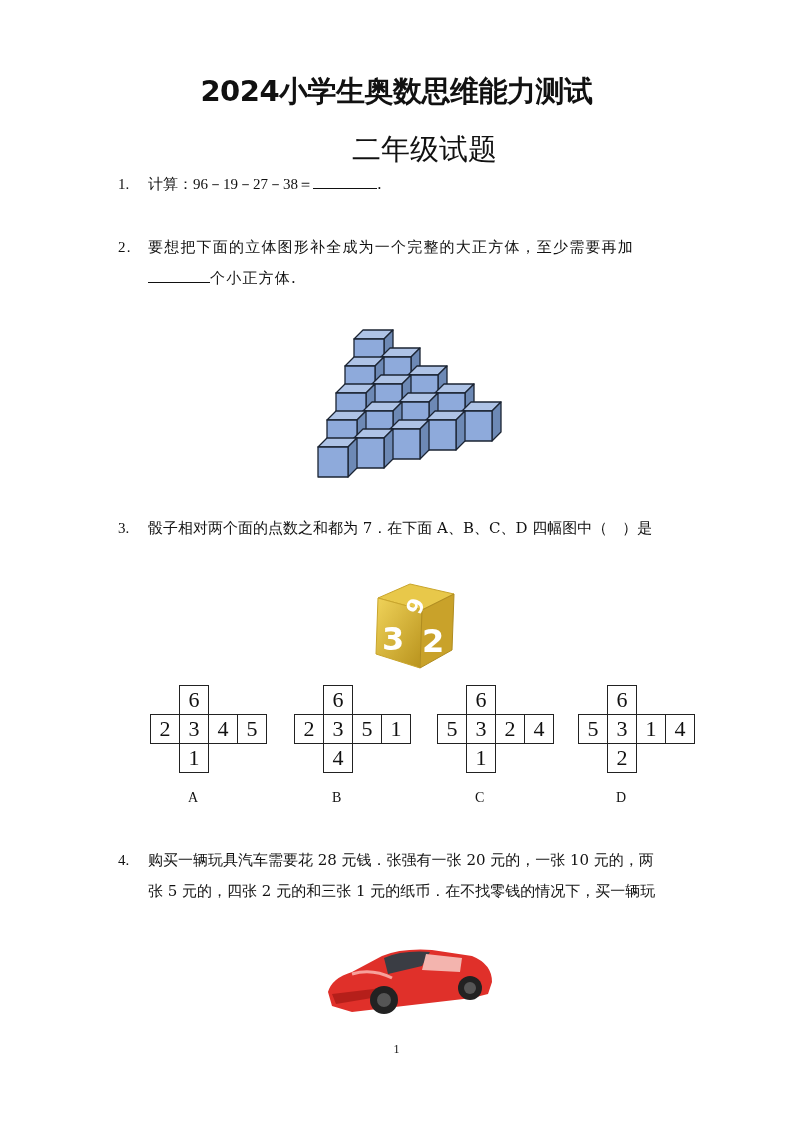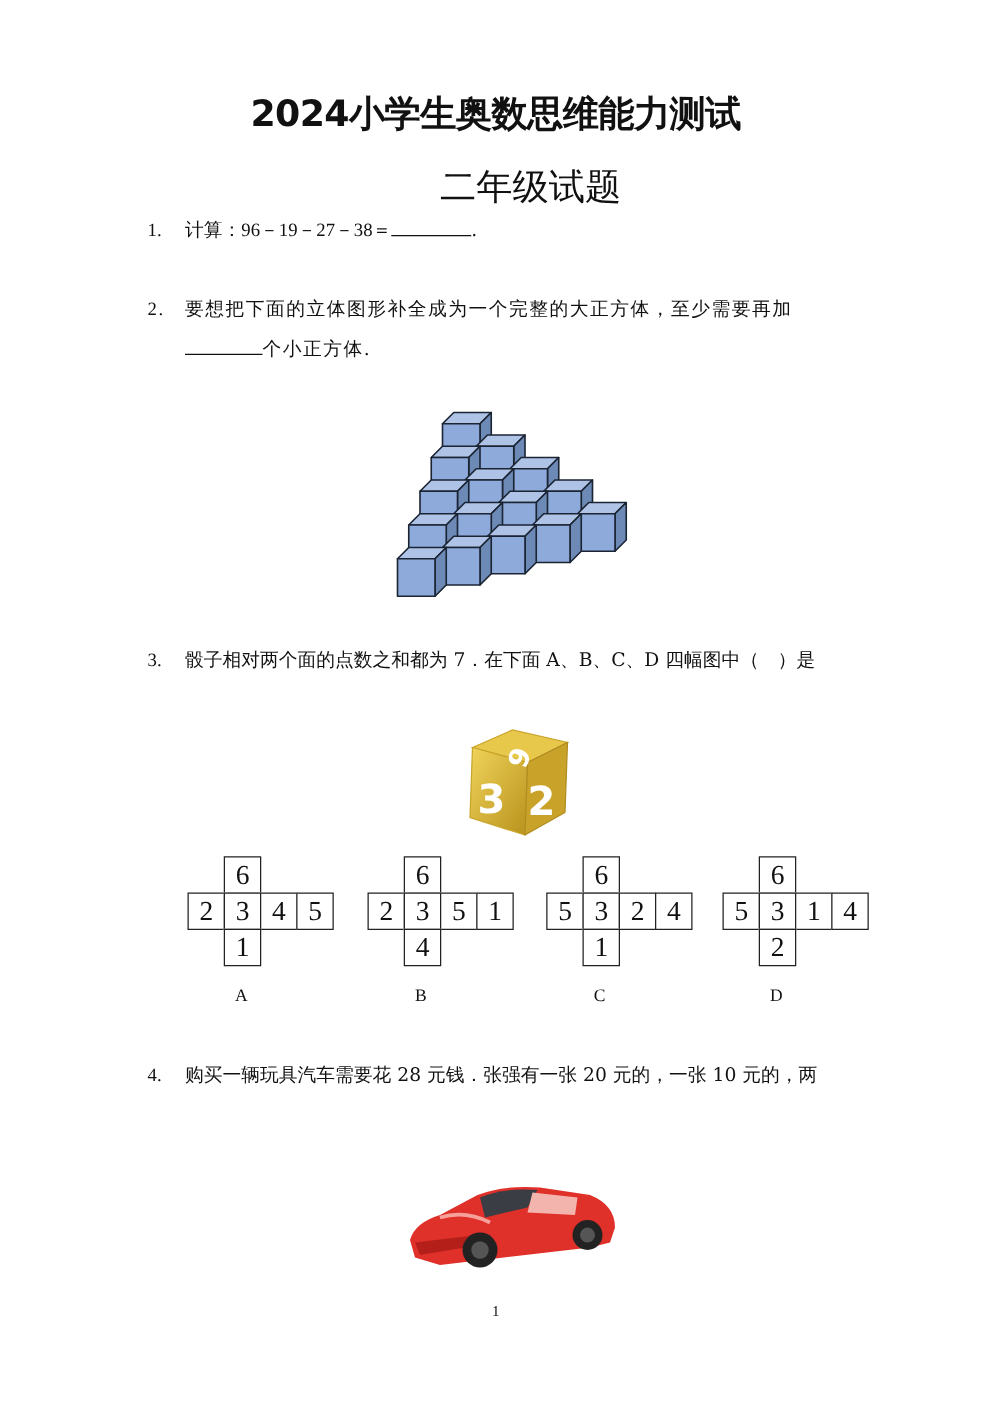--- a/index.html
+++ b/index.html
@@ -125,20 +125,21 @@
     <div class="cell" style="left: 578px; top: 714px;">5</div>
     <div class="cell" style="left: 607px; top: 714px;">3</div>
     <div class="cell" style="left: 636px; top: 714px;">1</div>
     <div class="cell" style="left: 665px; top: 714px;">4</div>
     <div class="cell" style="left: 607px; top: 743px;">2</div>
     <div class="netlabel" style="left: 616px; top: 790px;">D</div>
   </div>
 
 <div class="q" style="top:845px;">
   <div><span class="num">4.</span><span>购买一辆玩具汽车需要花 28 元钱．张强有一张 20 元的，一张 10 元的，两</span></div>
+  <div class="indent"><span>张 5 元的，四张 2 元的和三张 1 元的纸币．在不找零钱的情况下，买一辆玩</span></div>
 </div>
 
 <svg class="fig" style="left:322px; top:942px;" width="175" height="80" viewBox="0 0 175 80">
   <path d="M6 50 Q10 36 30 30 L60 14 Q80 6 110 8 L150 14 Q170 22 170 40 L166 52 L150 56 L30 70 L10 64 Z" fill="#e0302a"></path>
   <path d="M62 16 Q80 8 108 10 L100 24 L66 32 Z" fill="#3a3d44"></path>
   <path d="M104 12 L140 16 L138 30 L100 28 Z" fill="#f3b4ae"></path>
   <path d="M10 52 L60 46 L62 54 L14 62 Z" fill="#b51f1a"></path>
   <circle cx="62" cy="58" r="14" fill="#222"></circle>
     <circle cx="62" cy="58" r="7" fill="#555"></circle>
   <circle cx="148" cy="46" r="12" fill="#222"></circle>

